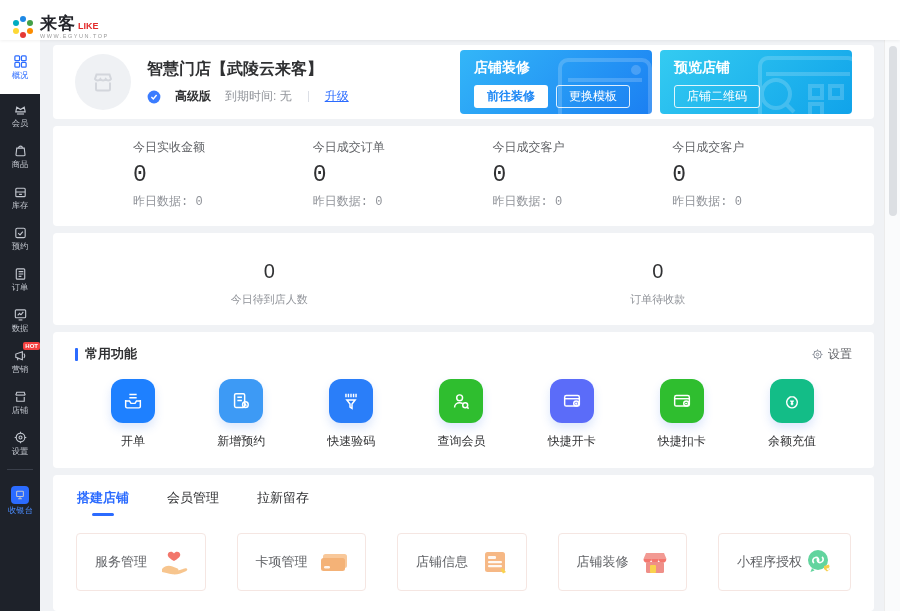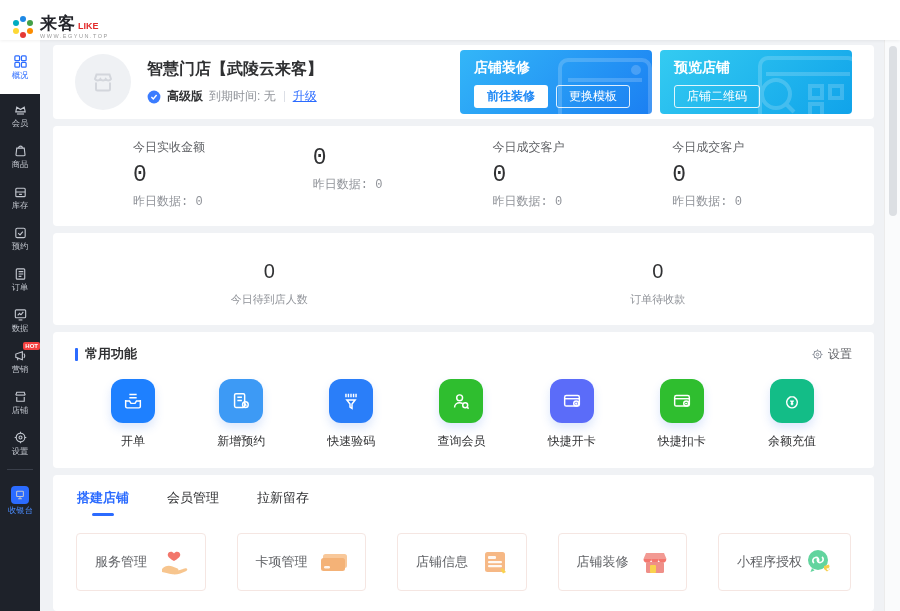--- a/index.html
+++ b/index.html
@@ -40,21 +40,21 @@
   .main { position:absolute; left:40px; top:40px; width:844px; height:571px; background:#f0f2f5;
     padding:5px 10px 0 13px; display:flex; flex-direction:column; gap:7px; overflow:hidden; }
   .card { background:#fff; border-radius:4px; position:relative; }
 
   
   .hdr-card { height:82px; display:flex; align-items:center; padding:0 22px; }
   .avatar { width:56px; height:56px; border-radius:50%; background:#eff1f4; display:flex;
     align-items:center; justify-content:center; flex:none; }
   .hdr-info { margin-left:16px; }
   .store-title { font-size:16px; font-weight:bold; color:#303133; }
-  .plan-row { display:flex; align-items:center; gap:6px; margin-top:8px; font-size:12px; }
+  .plan-row { display:flex; align-items:center; gap:14px; margin-top:8px; font-size:12px; }
   .plan-name { color:#303133; font-weight:bold; }
   .expire { color:#909399; }
   .vline { width:1px; height:11px; background:#dcdfe6; margin:0 2px; }
   .upgrade { color:#2b6bff; text-decoration:underline; cursor:pointer; }
   .promos { margin-left:auto; display:flex; gap:8px; }
   .promo { width:192px; height:64px; border-radius:4px; padding:9px 14px; color:#fff;
     position:relative; overflow:hidden; cursor:pointer; }
   .promo1 { background:linear-gradient(135deg,#33b6f8 0%,#1b7ff2 100%); }
   .promo2 { background:linear-gradient(135deg,#34cbf1 0%,#10a3ea 100%); }
   .promo-title { font-size:14px; font-weight:bold; position:relative; z-index:2; }
@@ -295,20 +295,21 @@
   </div>
 
   <div class="card data-card">
     <div class="stats-row">
       <div class="stat">
         <div class="stat-label">今日实收金额</div>
         <div class="stat-value">0</div>
         <div class="stat-sub">昨日数据: 0</div>
       </div>
       <div class="stat">
+        <div class="stat-label">今日成交订单</div>
         <div class="stat-value">0</div>
         <div class="stat-sub">昨日数据: 0</div>
       </div>
       <div class="stat">
         <div class="stat-label">今日成交客户</div>
         <div class="stat-value">0</div>
         <div class="stat-sub">昨日数据: 0</div>
       </div>
       <div class="stat">
         <div class="stat-label">今日成交客户</div>

